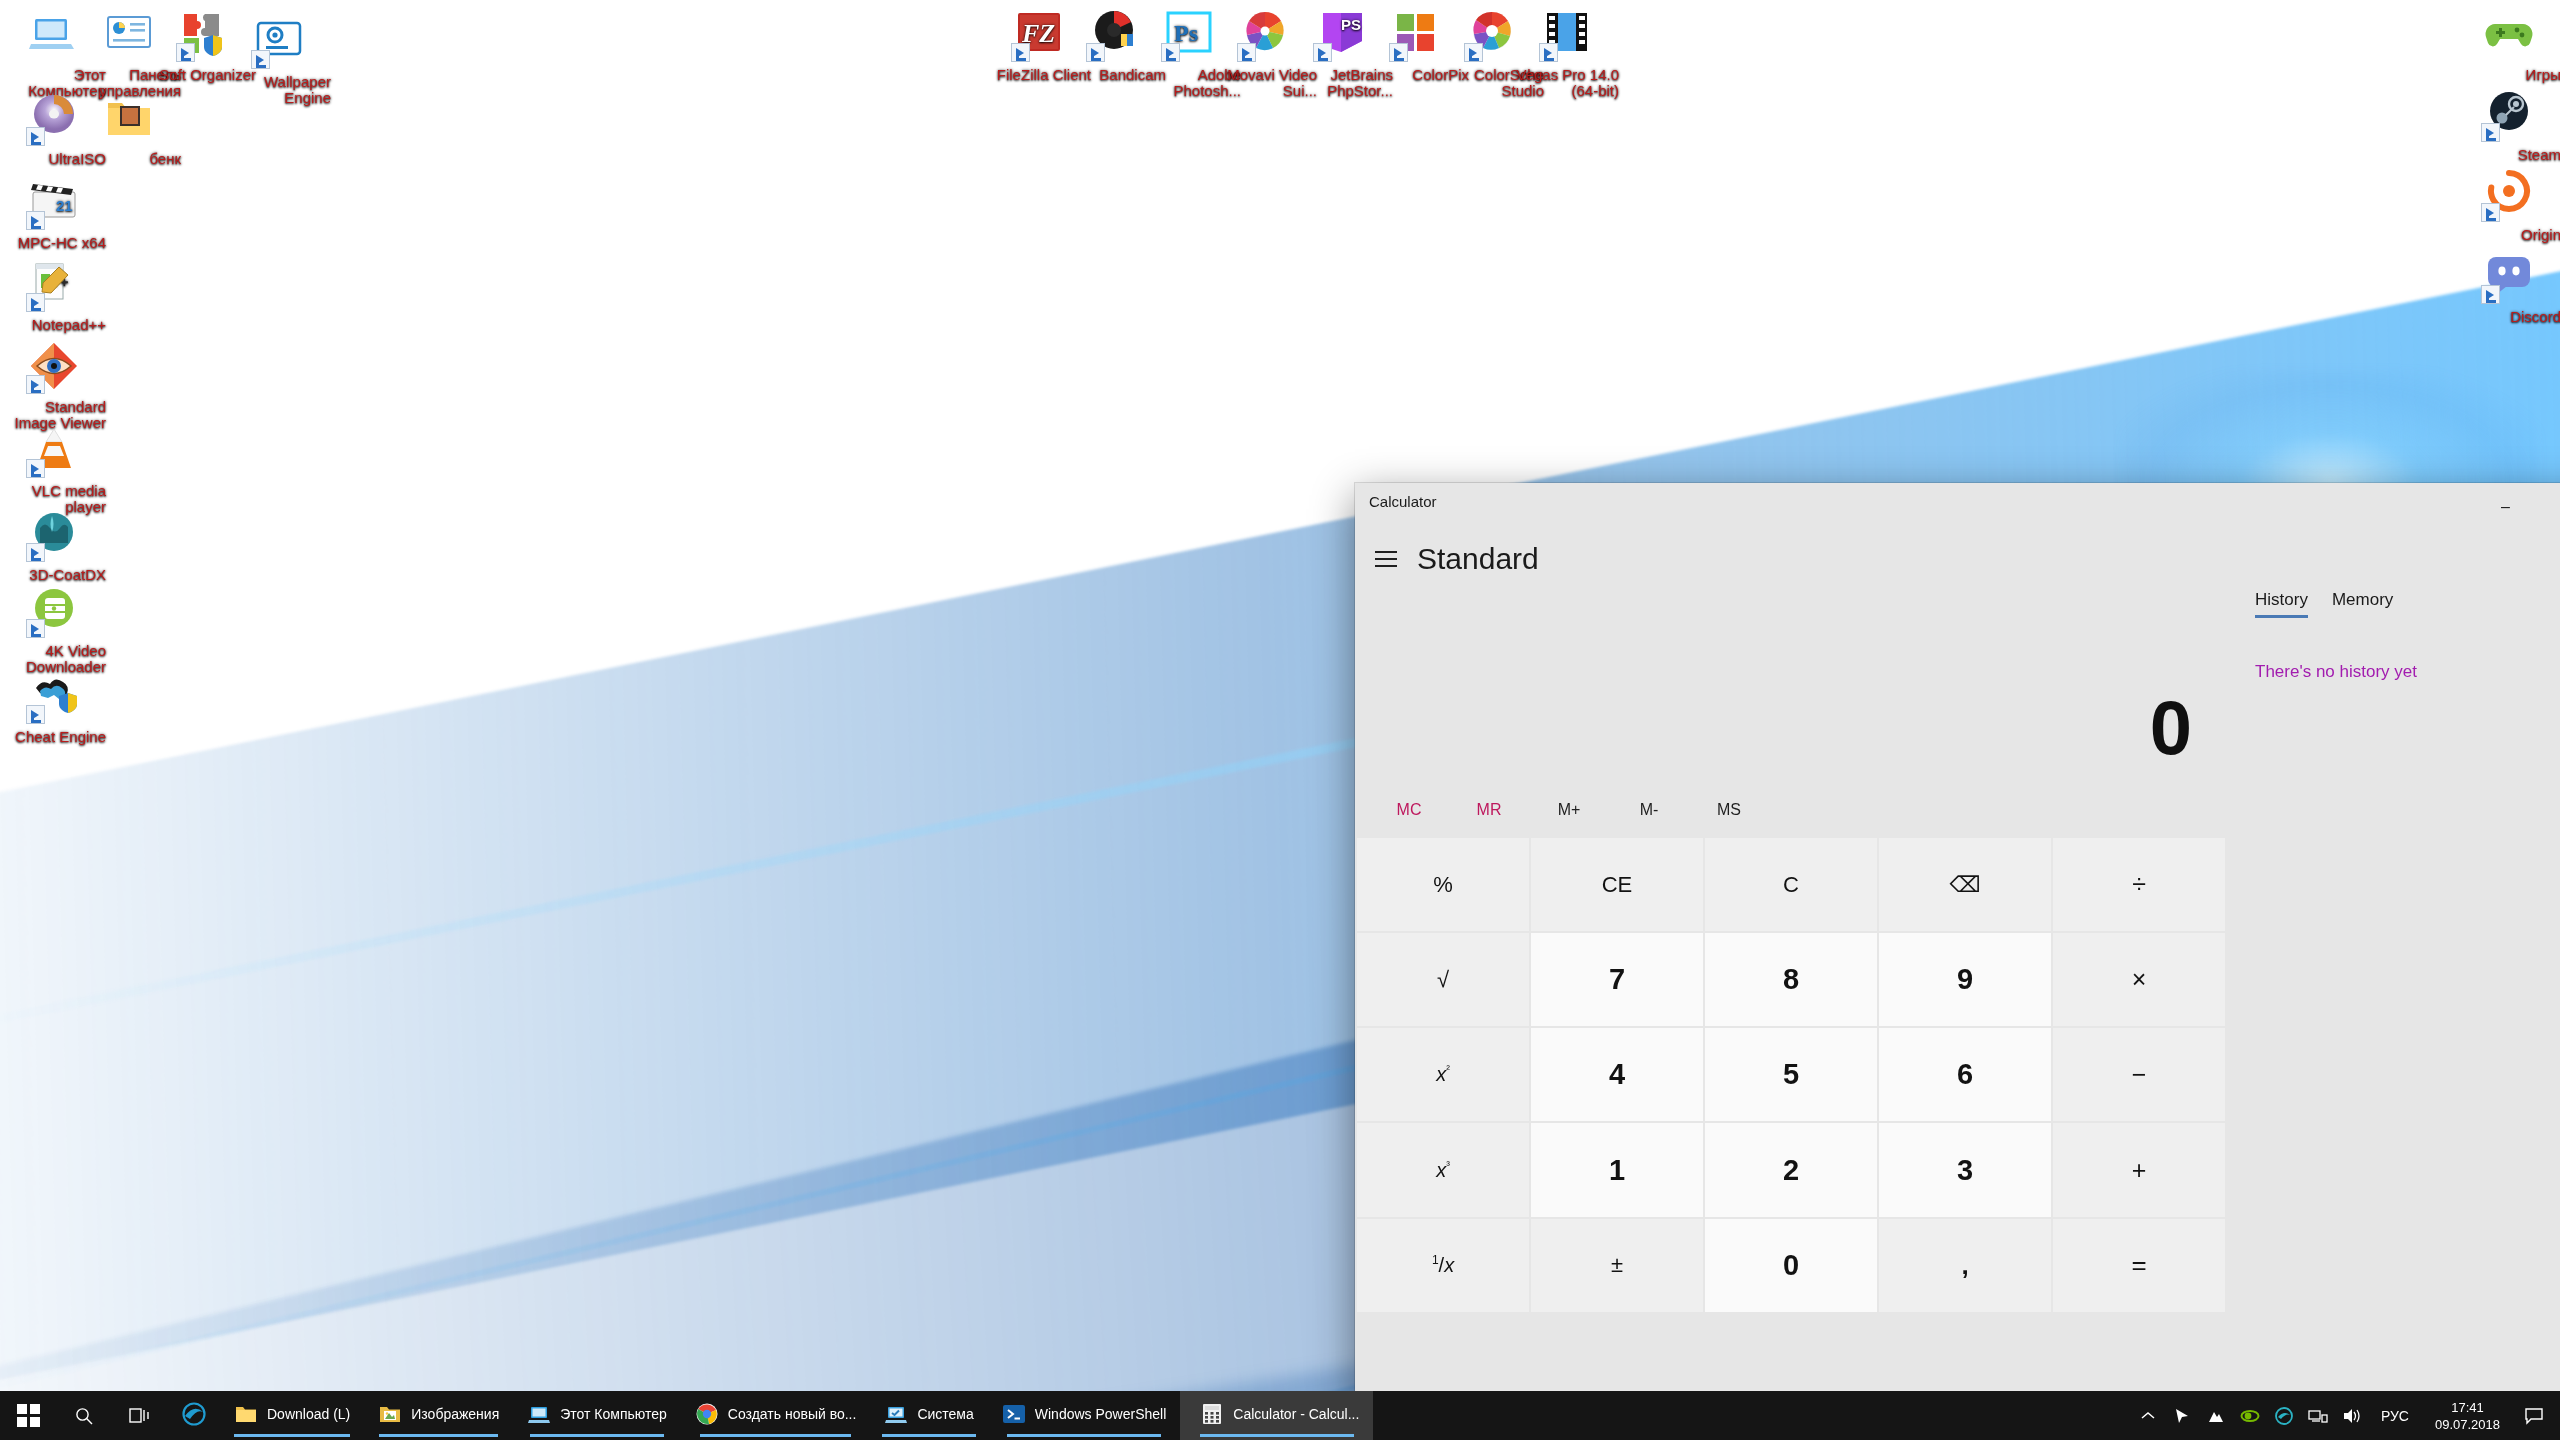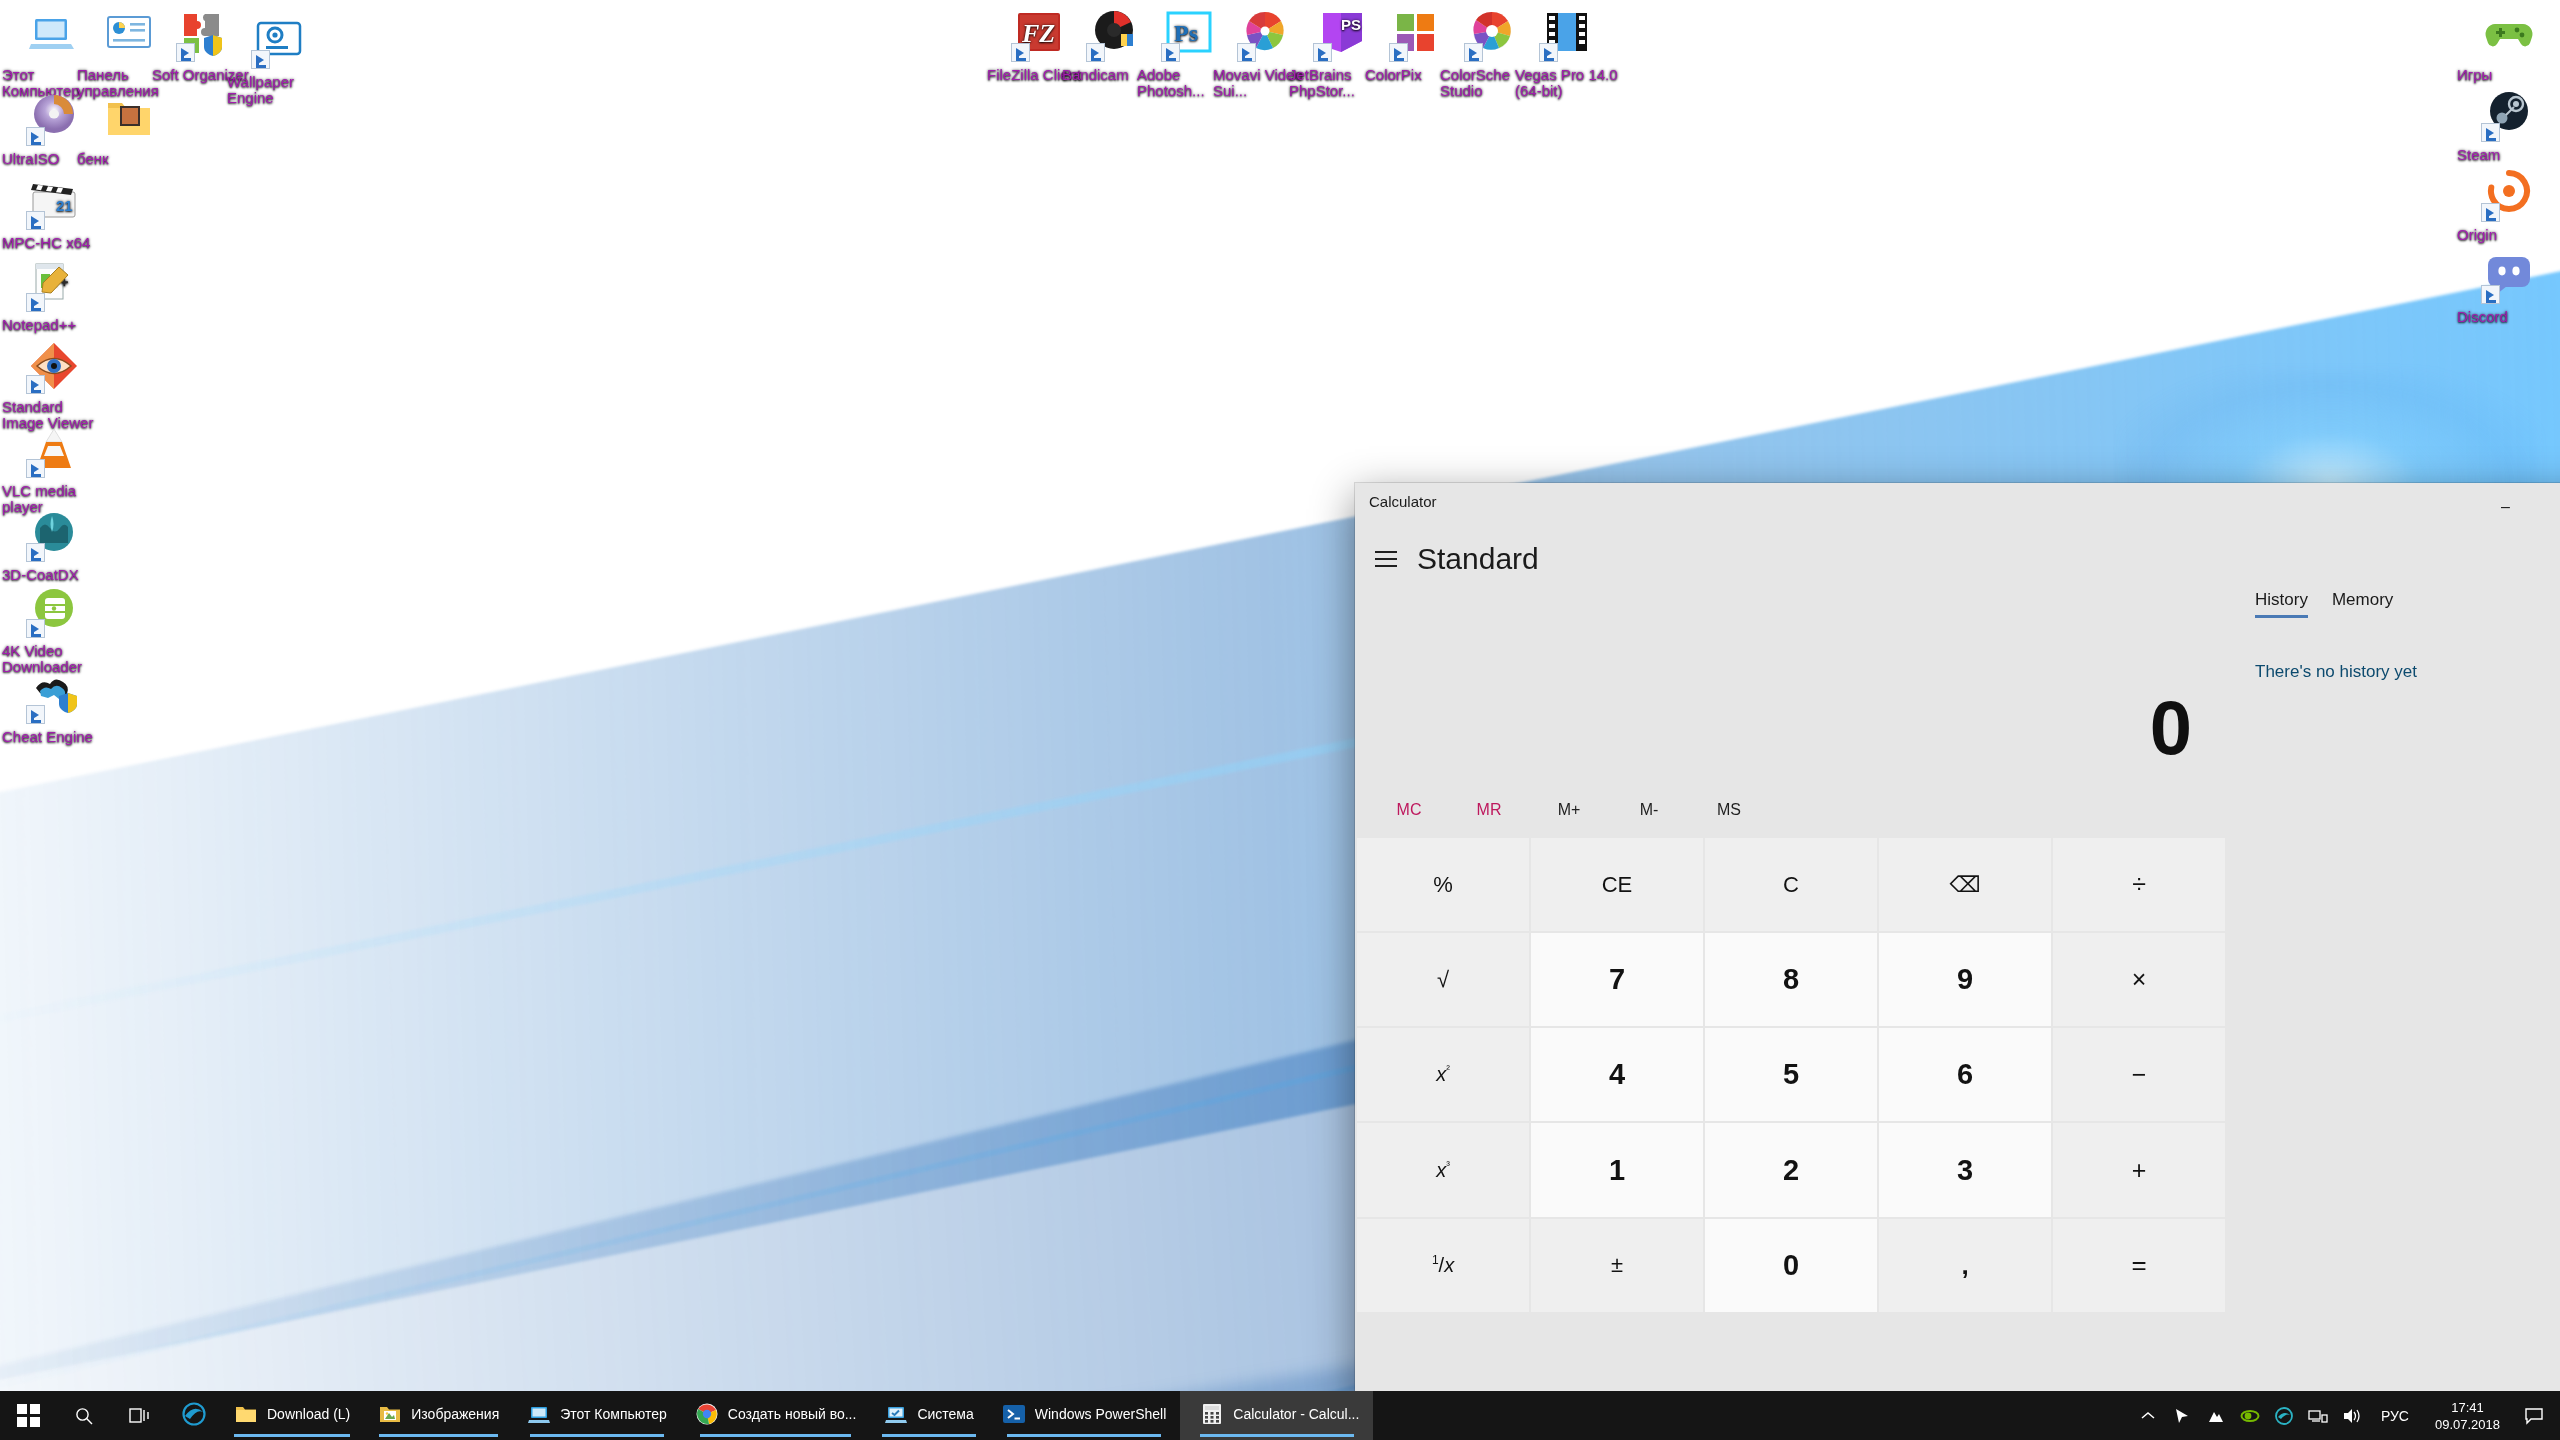--- a/index.html
+++ b/index.html
@@ -88,22 +88,22 @@
     position: absolute;
     left: 2120px; top: 370px; width: 420px; height: 220px;
     background: radial-gradient(ellipse at center, rgba(215,245,255,0.75) 0%, rgba(130,210,255,0.35) 30%, rgba(60,150,230,0.10) 60%, rgba(0,0,0,0) 80%);
     filter: blur(4px);
   }
 
   
   .icon-cell {
     position: absolute;
     width: 108px;
-    text-align: left;
-    color: #a21caf;
+    text-align: right;
+    color: #b91c1c;
     font-size: 15px;
     line-height: 16px;
     text-shadow: 0 1px 2px rgba(0,0,0,0.85), 0 0 3px rgba(0,0,0,0.7);
     cursor: default;
     user-select: none;
   }
   .icon-art {
     width: 52px; height: 52px;
     margin: 0 auto 7px auto;
     position: relative;
@@ -290,21 +290,21 @@
   }
   .hm-tab.active::after {
     content: "";
     position: absolute;
     left: 10px; right: 14px; bottom: 2px;
     height: 3px;
     background: #4a7ab5;
   }
   .hist-empty {
     font-size: 17px;
-    color: #0c4a6e;
+    color: #a21caf;
     padding: 42px 0 0 28px;
     user-select: none;
   }
 
   
   #taskbar {
     position: absolute;
     left: 0; bottom: 0;
     width: 2560px; height: 49px;
     background: #151515;

